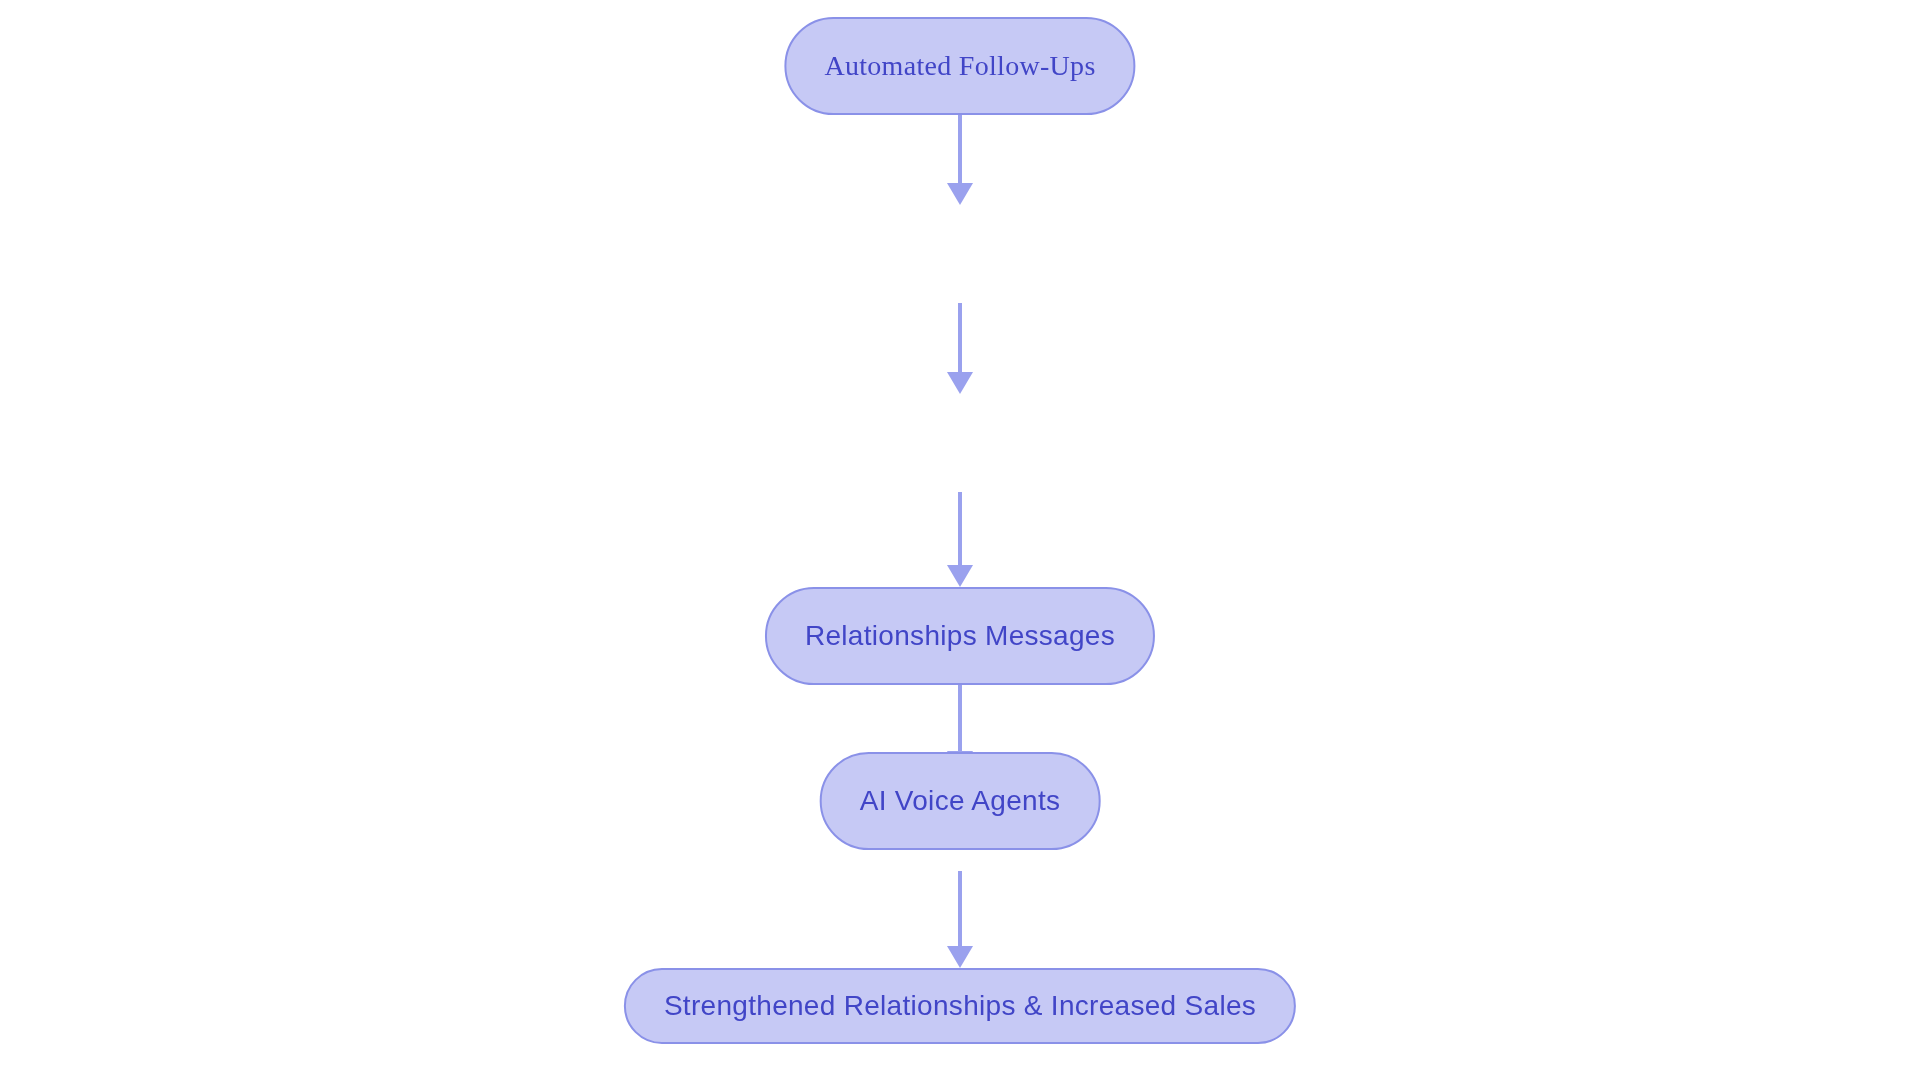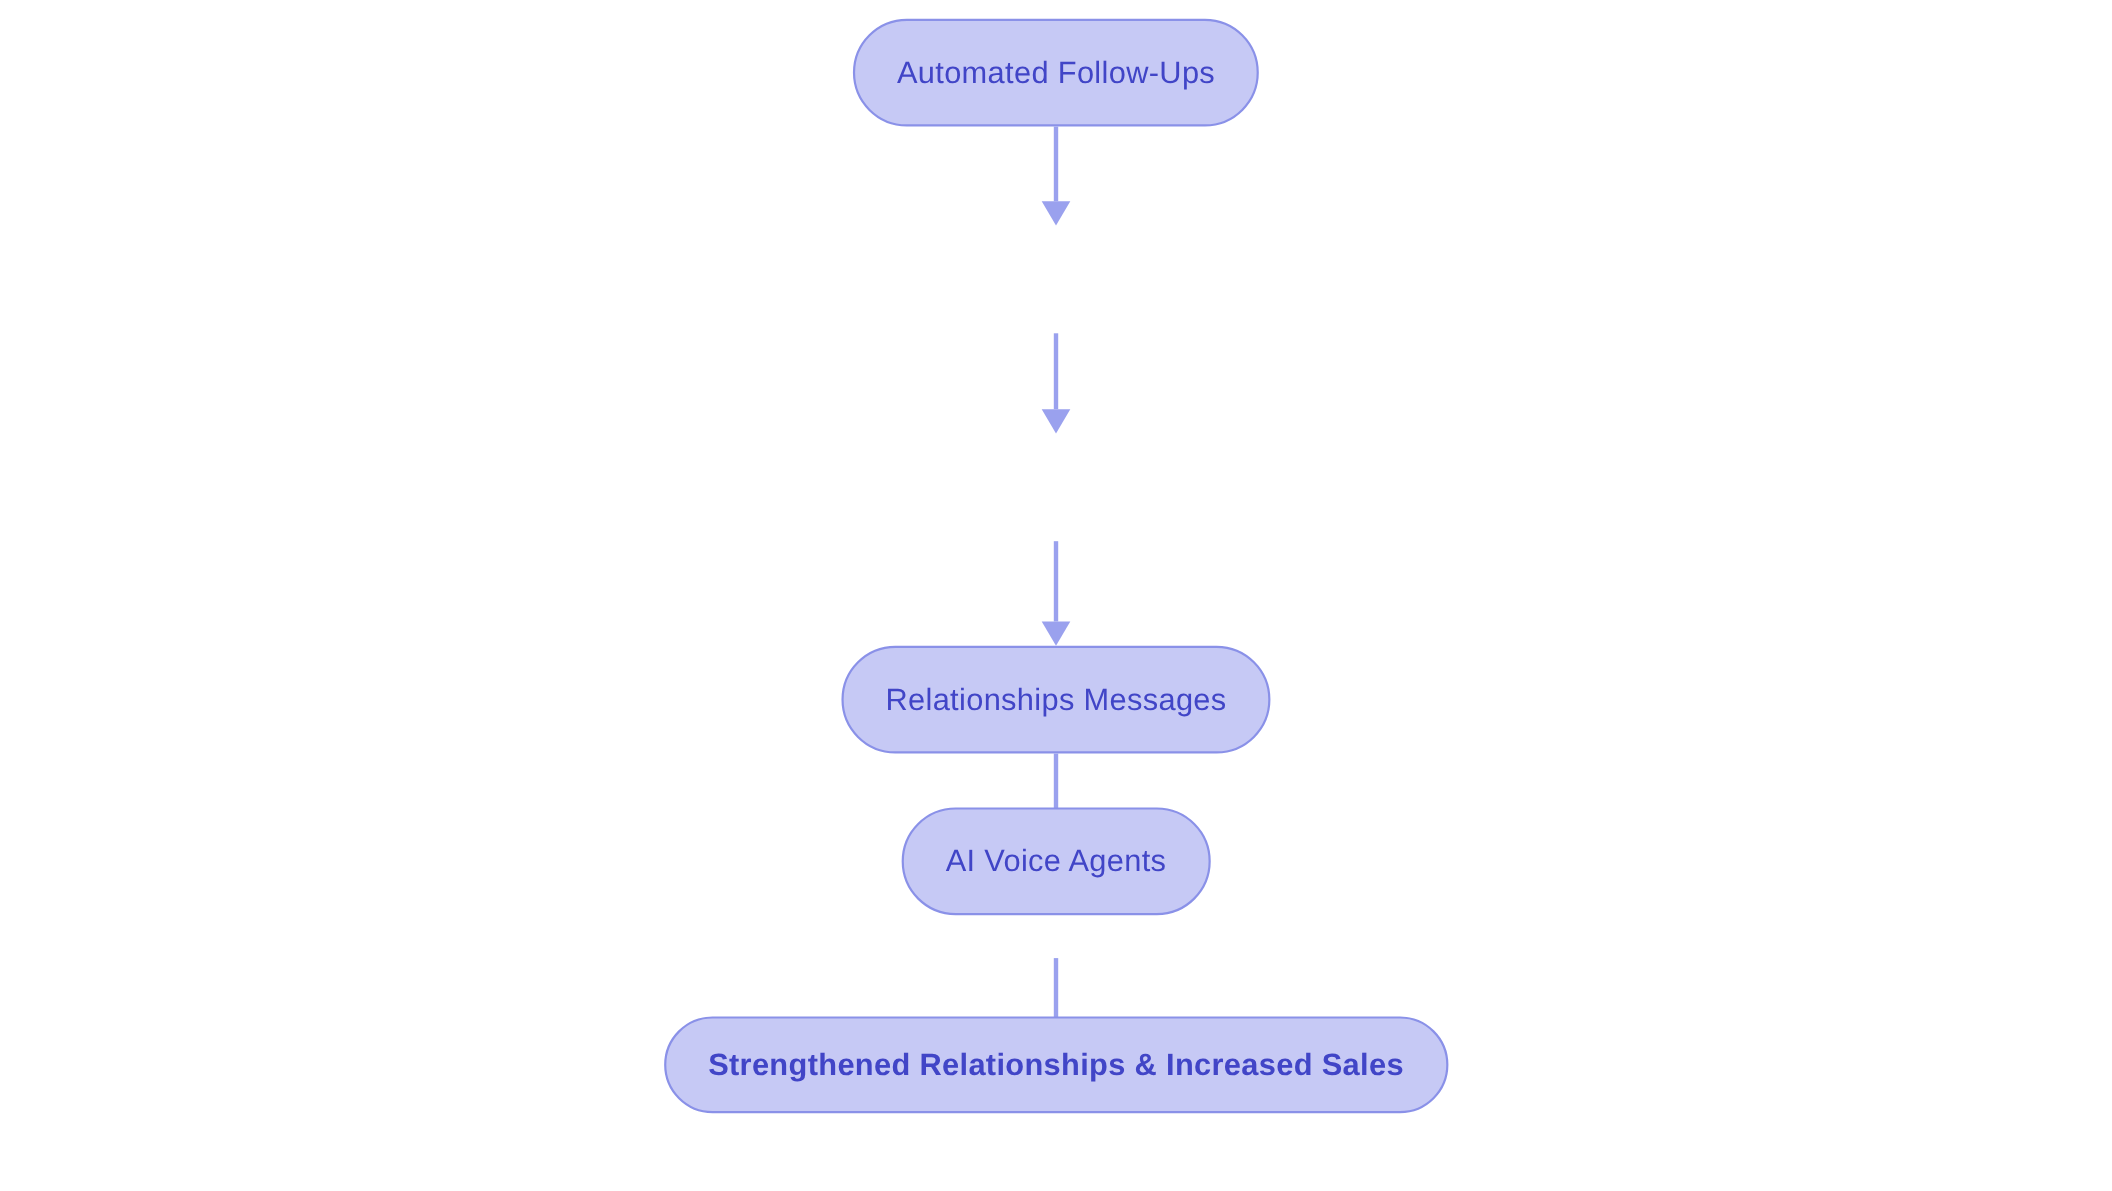--- a/index.html
+++ b/index.html
@@ -28,26 +28,26 @@
     justify-content:center;
     padding:0 38px;
     white-space:nowrap;
     background:var(--node-fill);
     border:2px solid var(--node-border);
     border-radius:50px;
     color:var(--node-text);
     font-size:28px;
     letter-spacing:0.3px;
   }
-  .node-1{top:17px;}
+  .node-1{top:17px;font-family:Liberation Serif, serif;}
   .node-2{top:205px;}
   .node-3{top:394px;}
   .node-4{top:587px;}
-  .node-5{top:734px;}
-  .node-6{top:924px;height:88px;font-weight:bold;}
+  .node-5{top:752px;}
+  .node-6{top:968px;height:76px;}
   .arrow{
     position:absolute;
     left:50%;
     transform:translateX(-50%);
     display:flex;
     flex-direction:column;
     align-items:center;
   }
   .arrow-1{top:115px;height:90px;}
   .arrow-2{top:303px;height:91px;}

